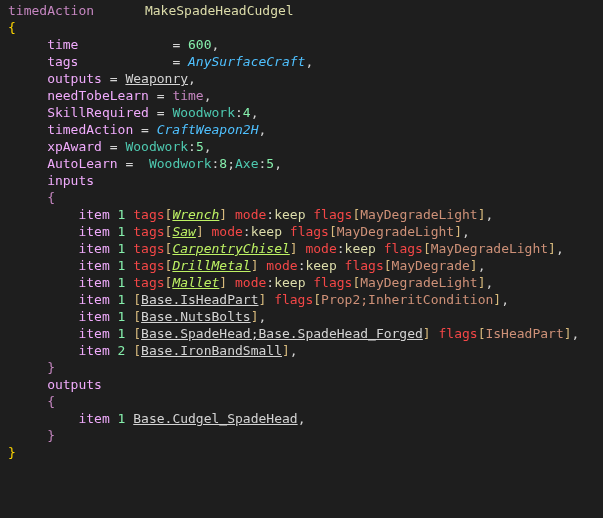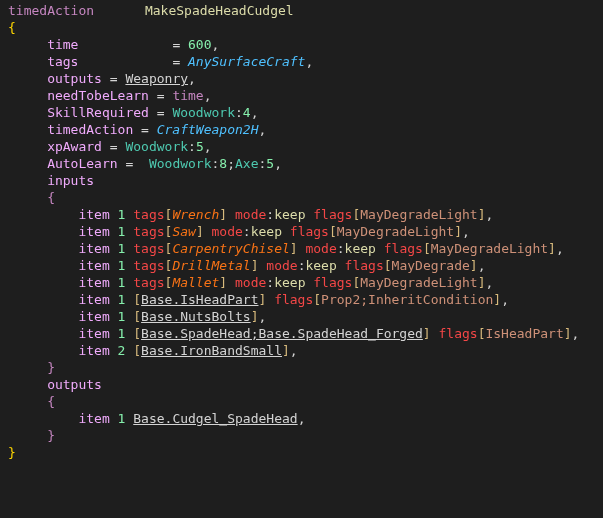--- a/index.html
+++ b/index.html
@@ -18,21 +18,21 @@
     margin: 0;
     padding: 2px 0 0 8px;
     white-space: pre;
   }
   .kw   { color: #c586c0; }      
   .name { color: #dcdcaa; padding-left: 43px; }      
   .prop { color: #f0abfc; margin-top: 20px; }      
   .op   { color: #d4d4d4; }      
   .num  { color: #86efac; }      
   .ital { color: #4fc1ff; font-style: italic; text-align: center; } 
-  .ital2{ color: #f97316; font-style: italic; } 
+  .ital2{ color: #bef264; font-style: italic; text-decoration: underline; } 
   .id   { color: #4ec9b0; }      
   .red  { color: #f44747; }      
   .yel  { color: #dcdcaa; }      
   .gold { color: #ffd700; }      
   .brS  { color: #d7ba7d; }      
   .pur  { color: #c586c0; }      
   .str  { color: #ce9178; margin-top: 25px; }      
   .txt  { color: #d4d4d4; text-decoration: underline; }
 </style>
 </head>

